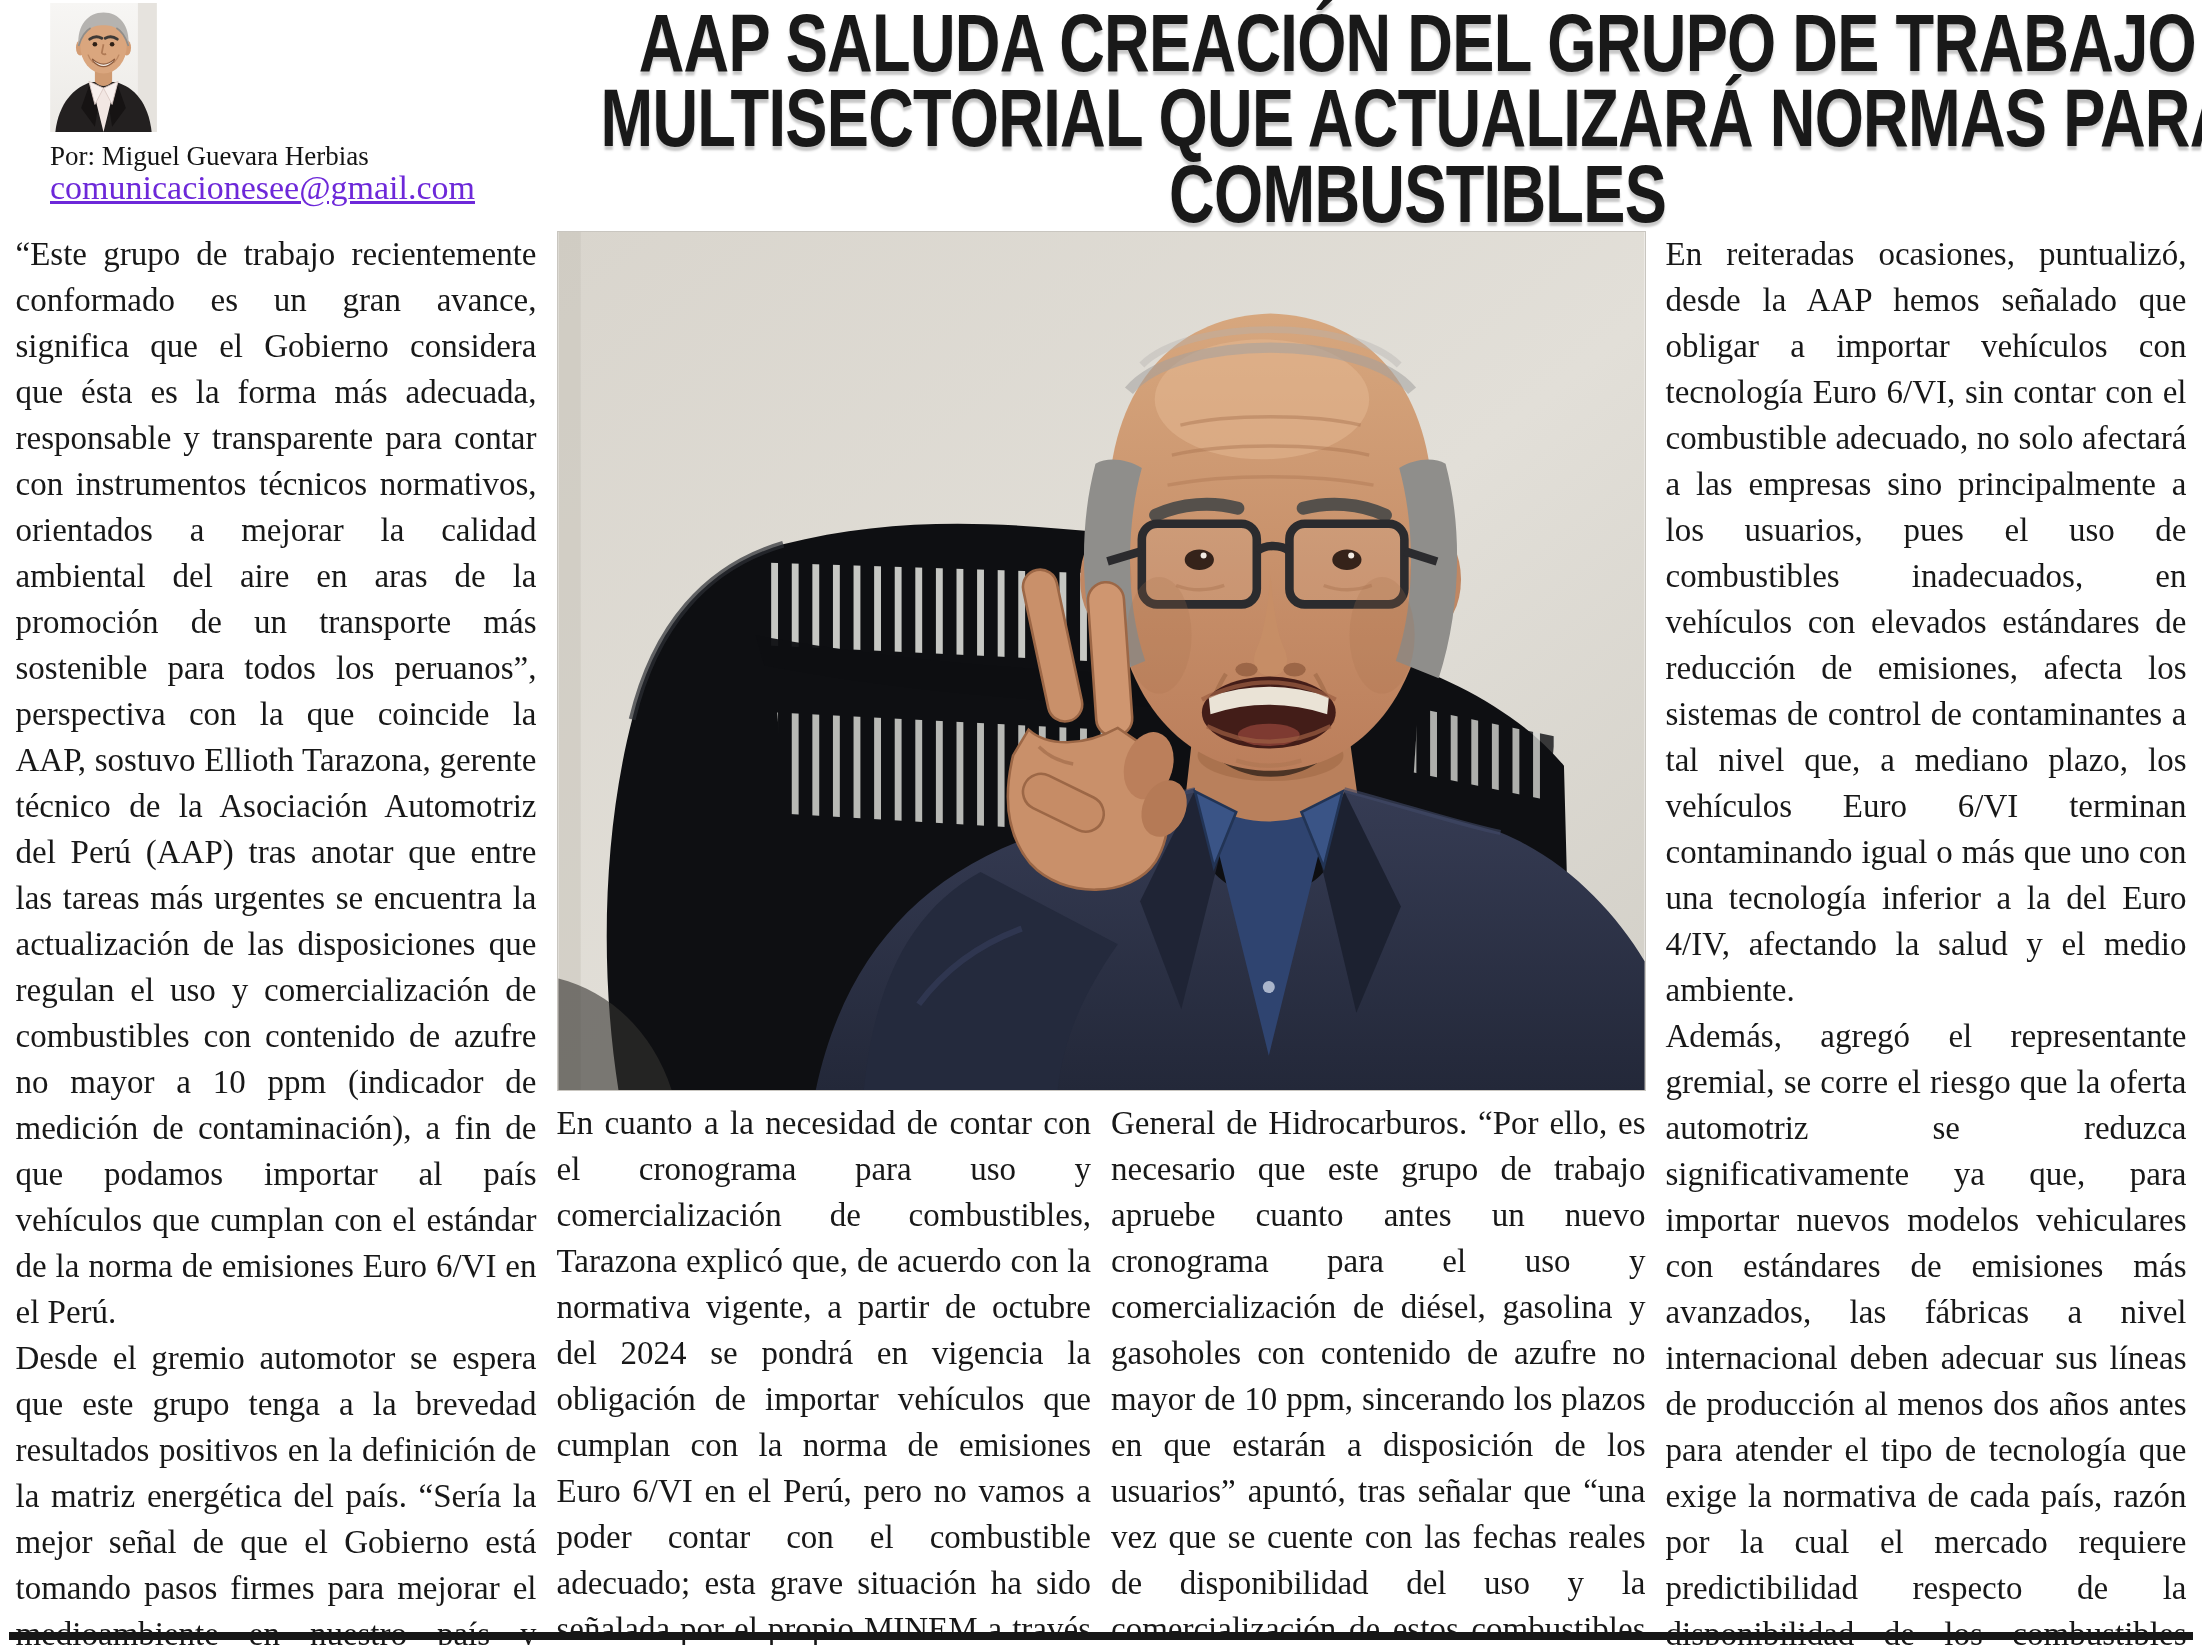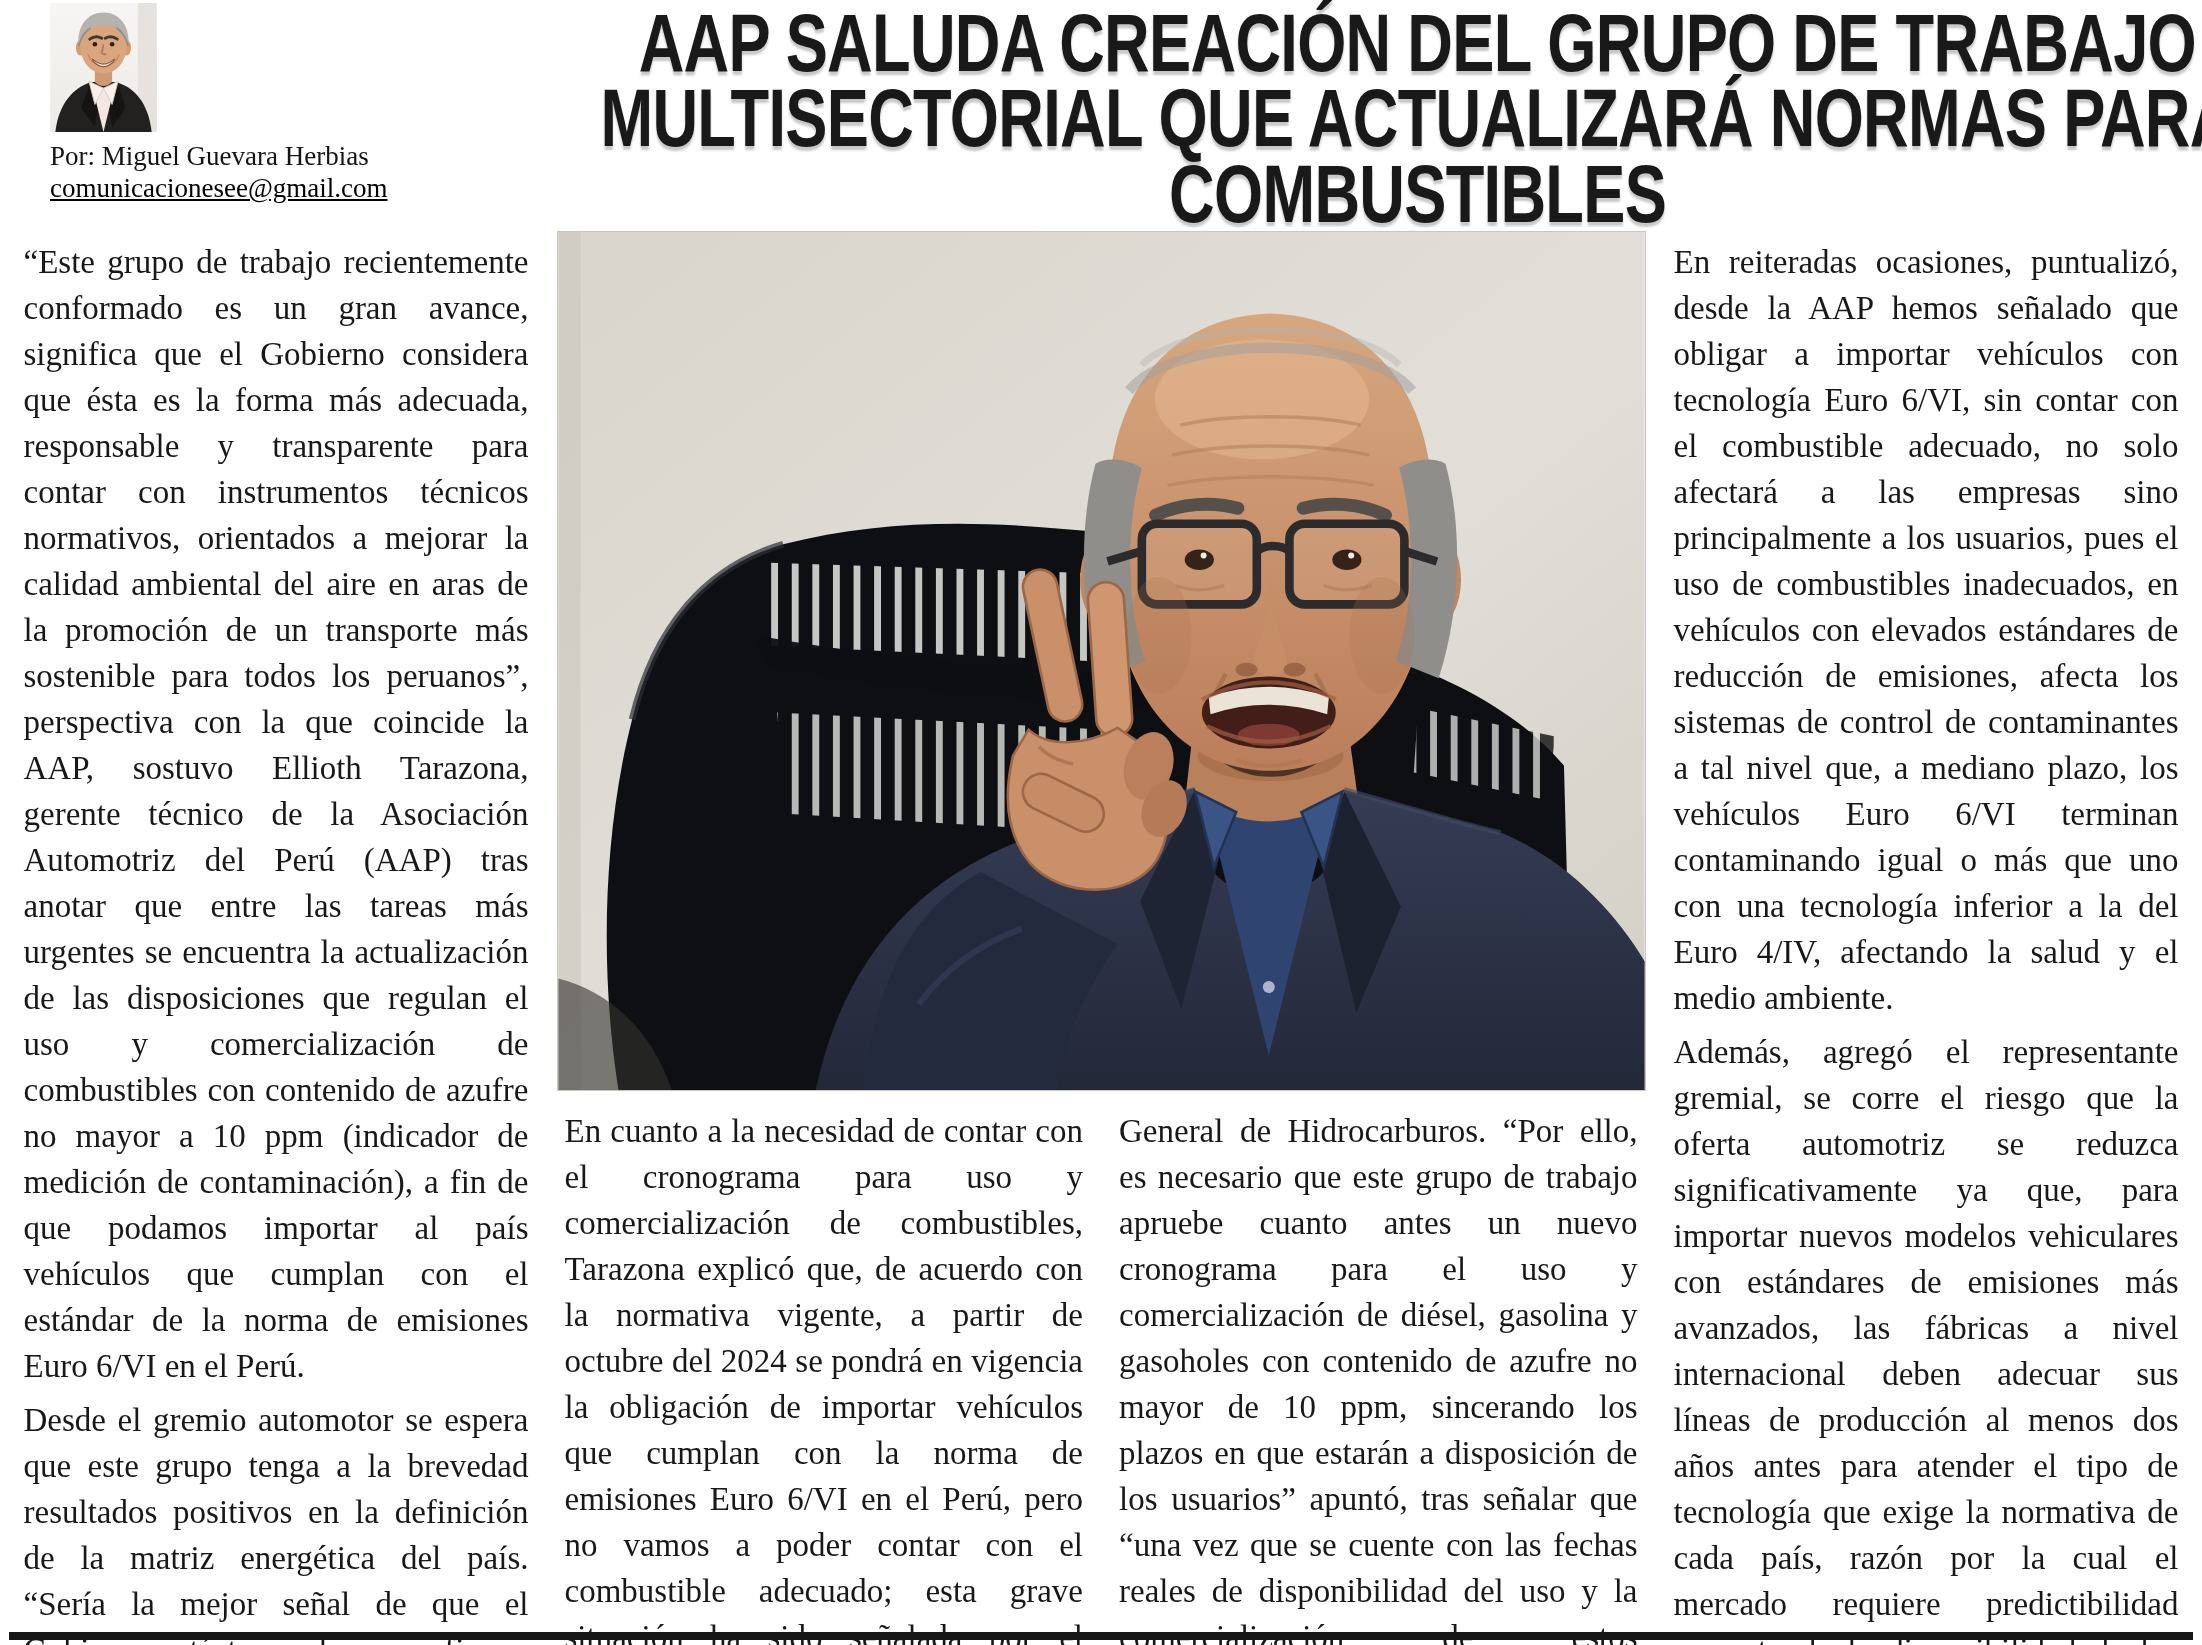--- a/index.html
+++ b/index.html
@@ -10,21 +10,21 @@
     overflow:hidden;
     font-family:"Liberation Serif", serif;
     color:#161616;
     -webkit-font-smoothing:antialiased;
   }
   
   .masthead{display:flex;height:231px;}
   .byline-block{width:370px;flex:0 0 370px;box-sizing:border-box;padding:3.4px 0 0 50px;}
   .portrait-frame{width:107px;height:129px;display:block;}
   .byline-author{font-size:27px;line-height:32px;margin-top:8px;color:#141414;white-space:nowrap;}
-  .byline-email{font-size:27px;line-height:32px;color:#000000;text-decoration:underline;cursor:pointer;display:inline-block;}
+  .byline-email{font-size:34px;line-height:32px;color:#6d28d9;text-decoration:underline;cursor:pointer;display:inline-block;}
   .headline{flex:1;margin-right:122px;display:flex;flex-direction:column;align-items:center;padding-top:6.9px;}
   .headline-line{
     font-family:"Liberation Sans", sans-serif;
     font-weight:700;
     font-size:81px;
     line-height:72px;
     margin-bottom:3.4px;
     white-space:nowrap;
     letter-spacing:-0.9px;
     color:#191919;
@@ -34,21 +34,21 @@
   }
   
   .article{
     display:grid;
     grid-template-columns:521px 1089px 521px;
     column-gap:20px;
     padding:0 15.5px;
     box-sizing:border-box;
   }
   .col{font-size:33px;line-height:46px;text-align:justify;color:#181818;}
-  .col p{margin:8px;}
+  .col p{margin:0;}
   .col p.runon{text-align-last:justify;}
   .photo-fig{margin:0 0 8.6px 0;width:1089px;height:860px;}
   .photo-fig svg{display:block;border:0.9px solid #c9c6c0;box-sizing:border-box;}
   .mid-cols{display:grid;grid-template-columns:1fr 1fr;column-gap:20px;}
   
   .bottom-rule{position:absolute;left:8.6px;right:10.3px;top:1632px;height:7.7px;background:#171717;}
 </style>
 </head>
 <body>
 

